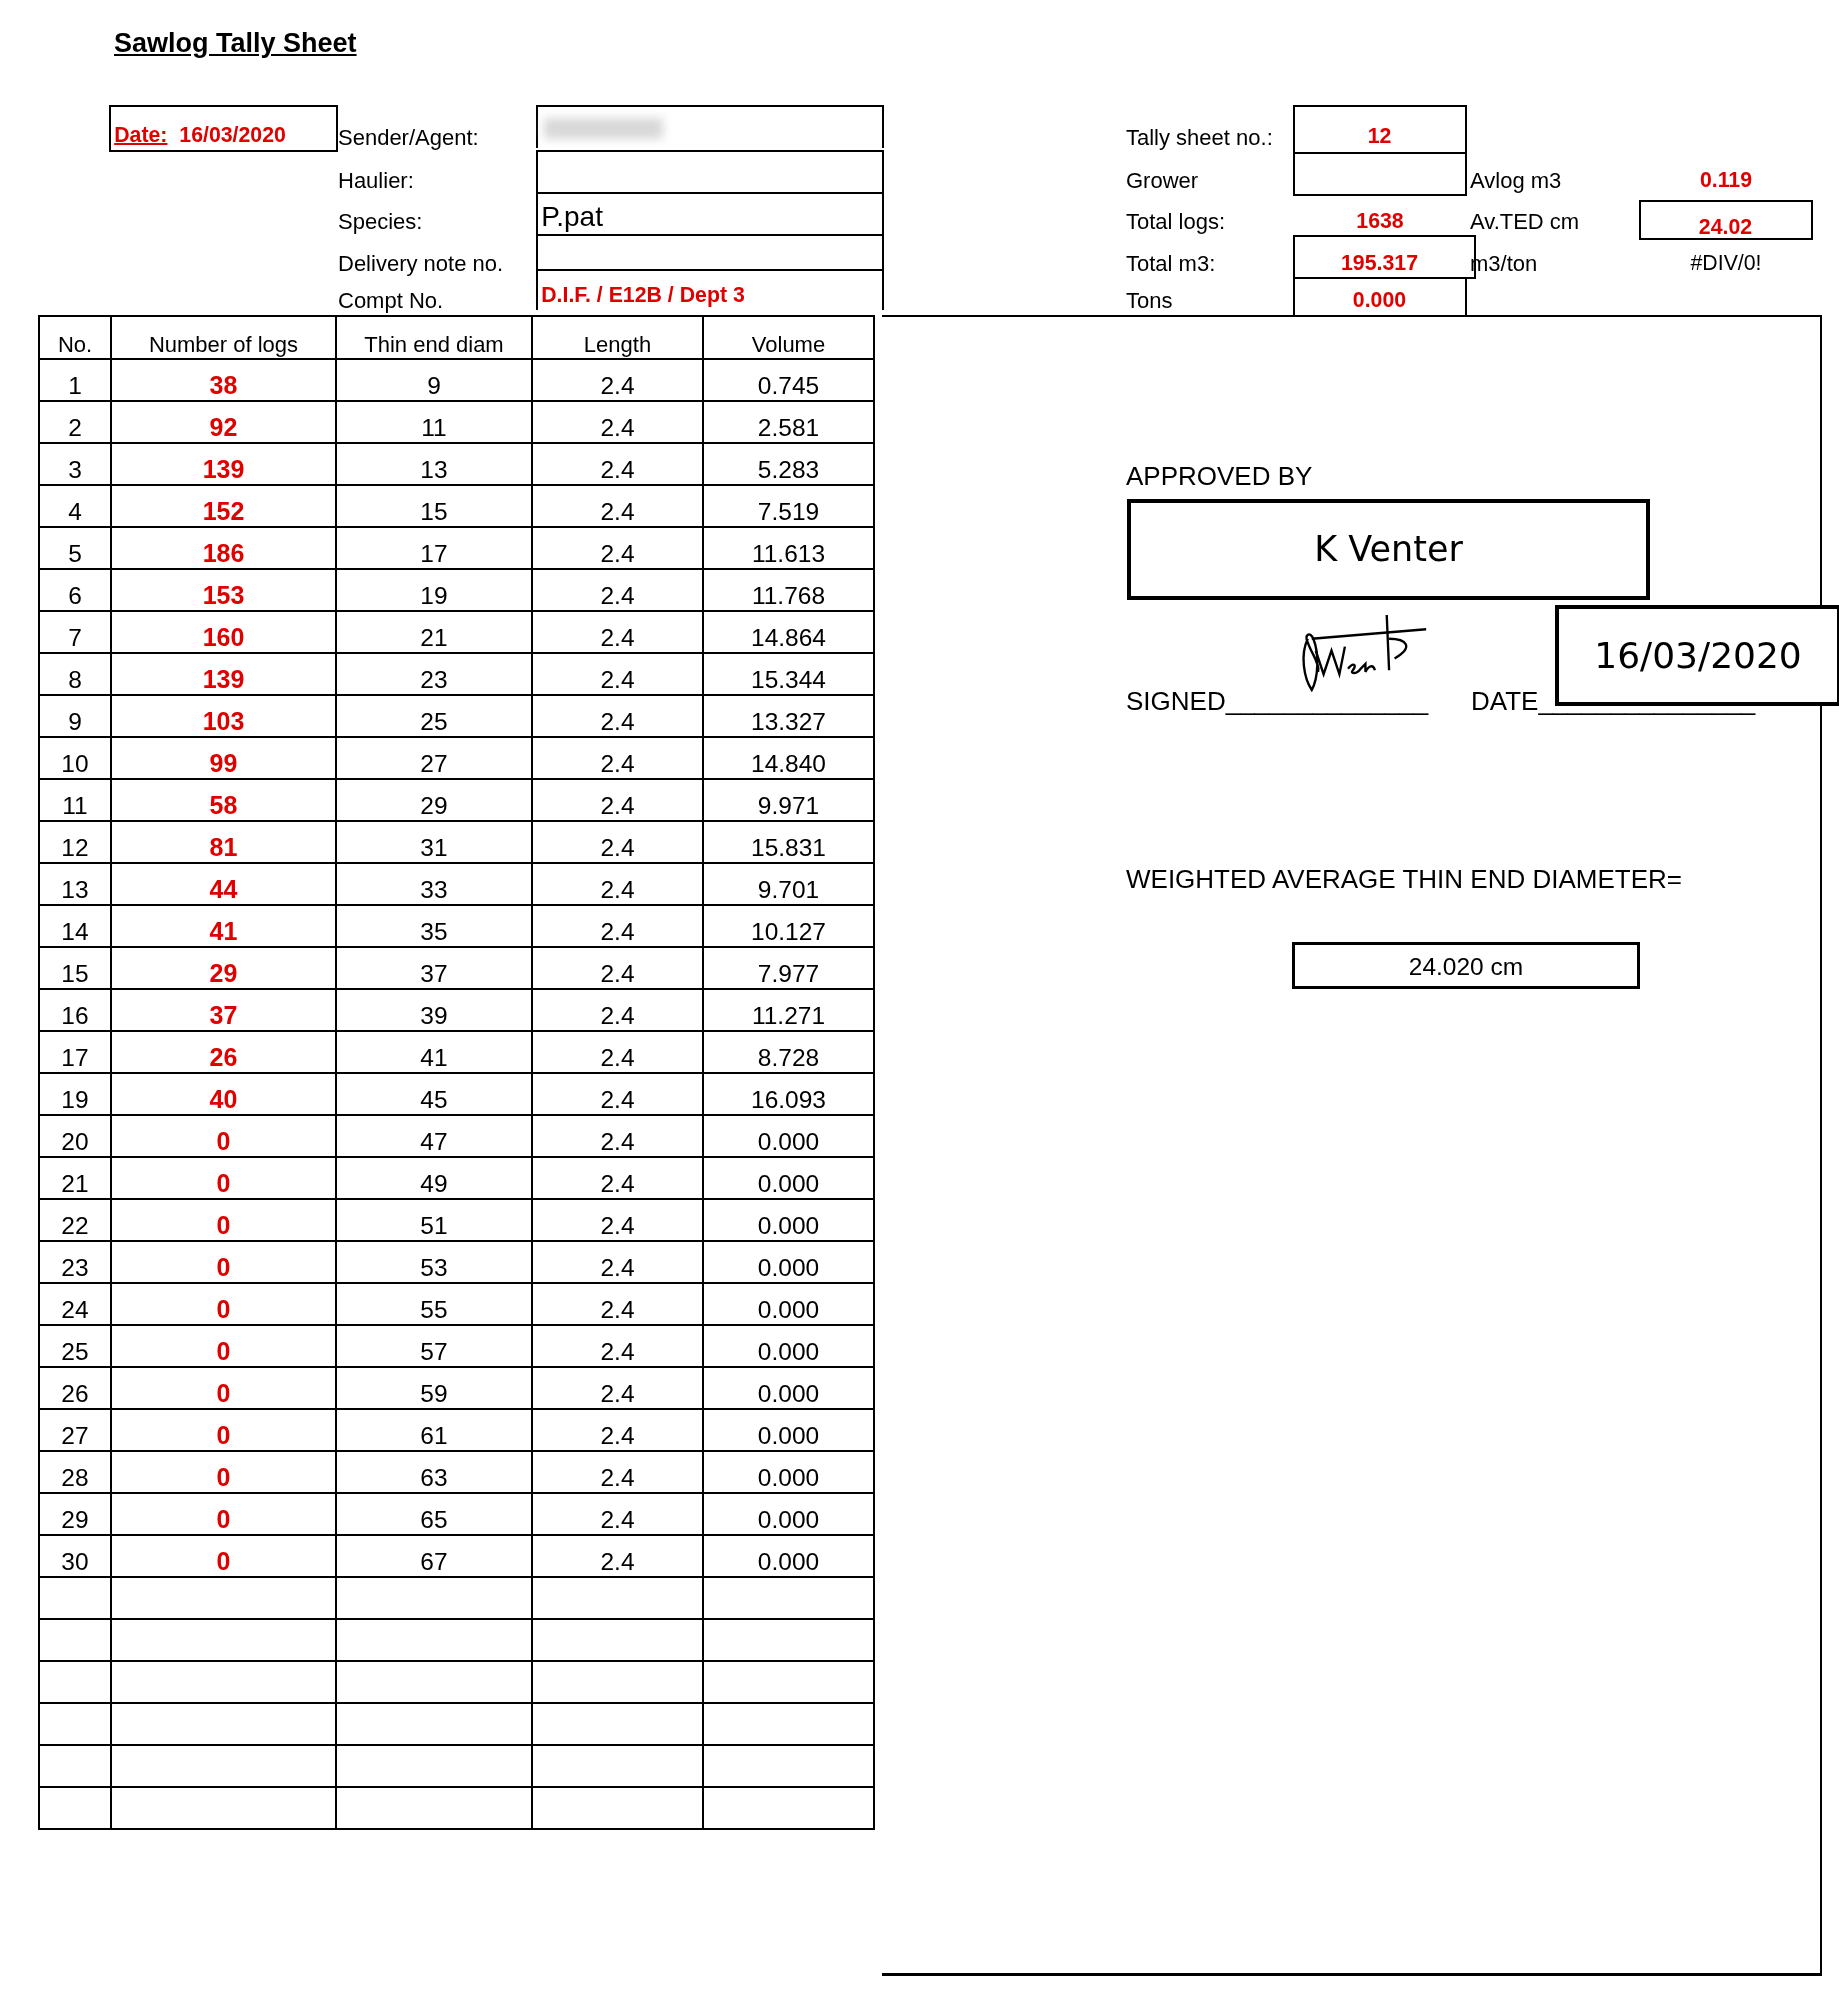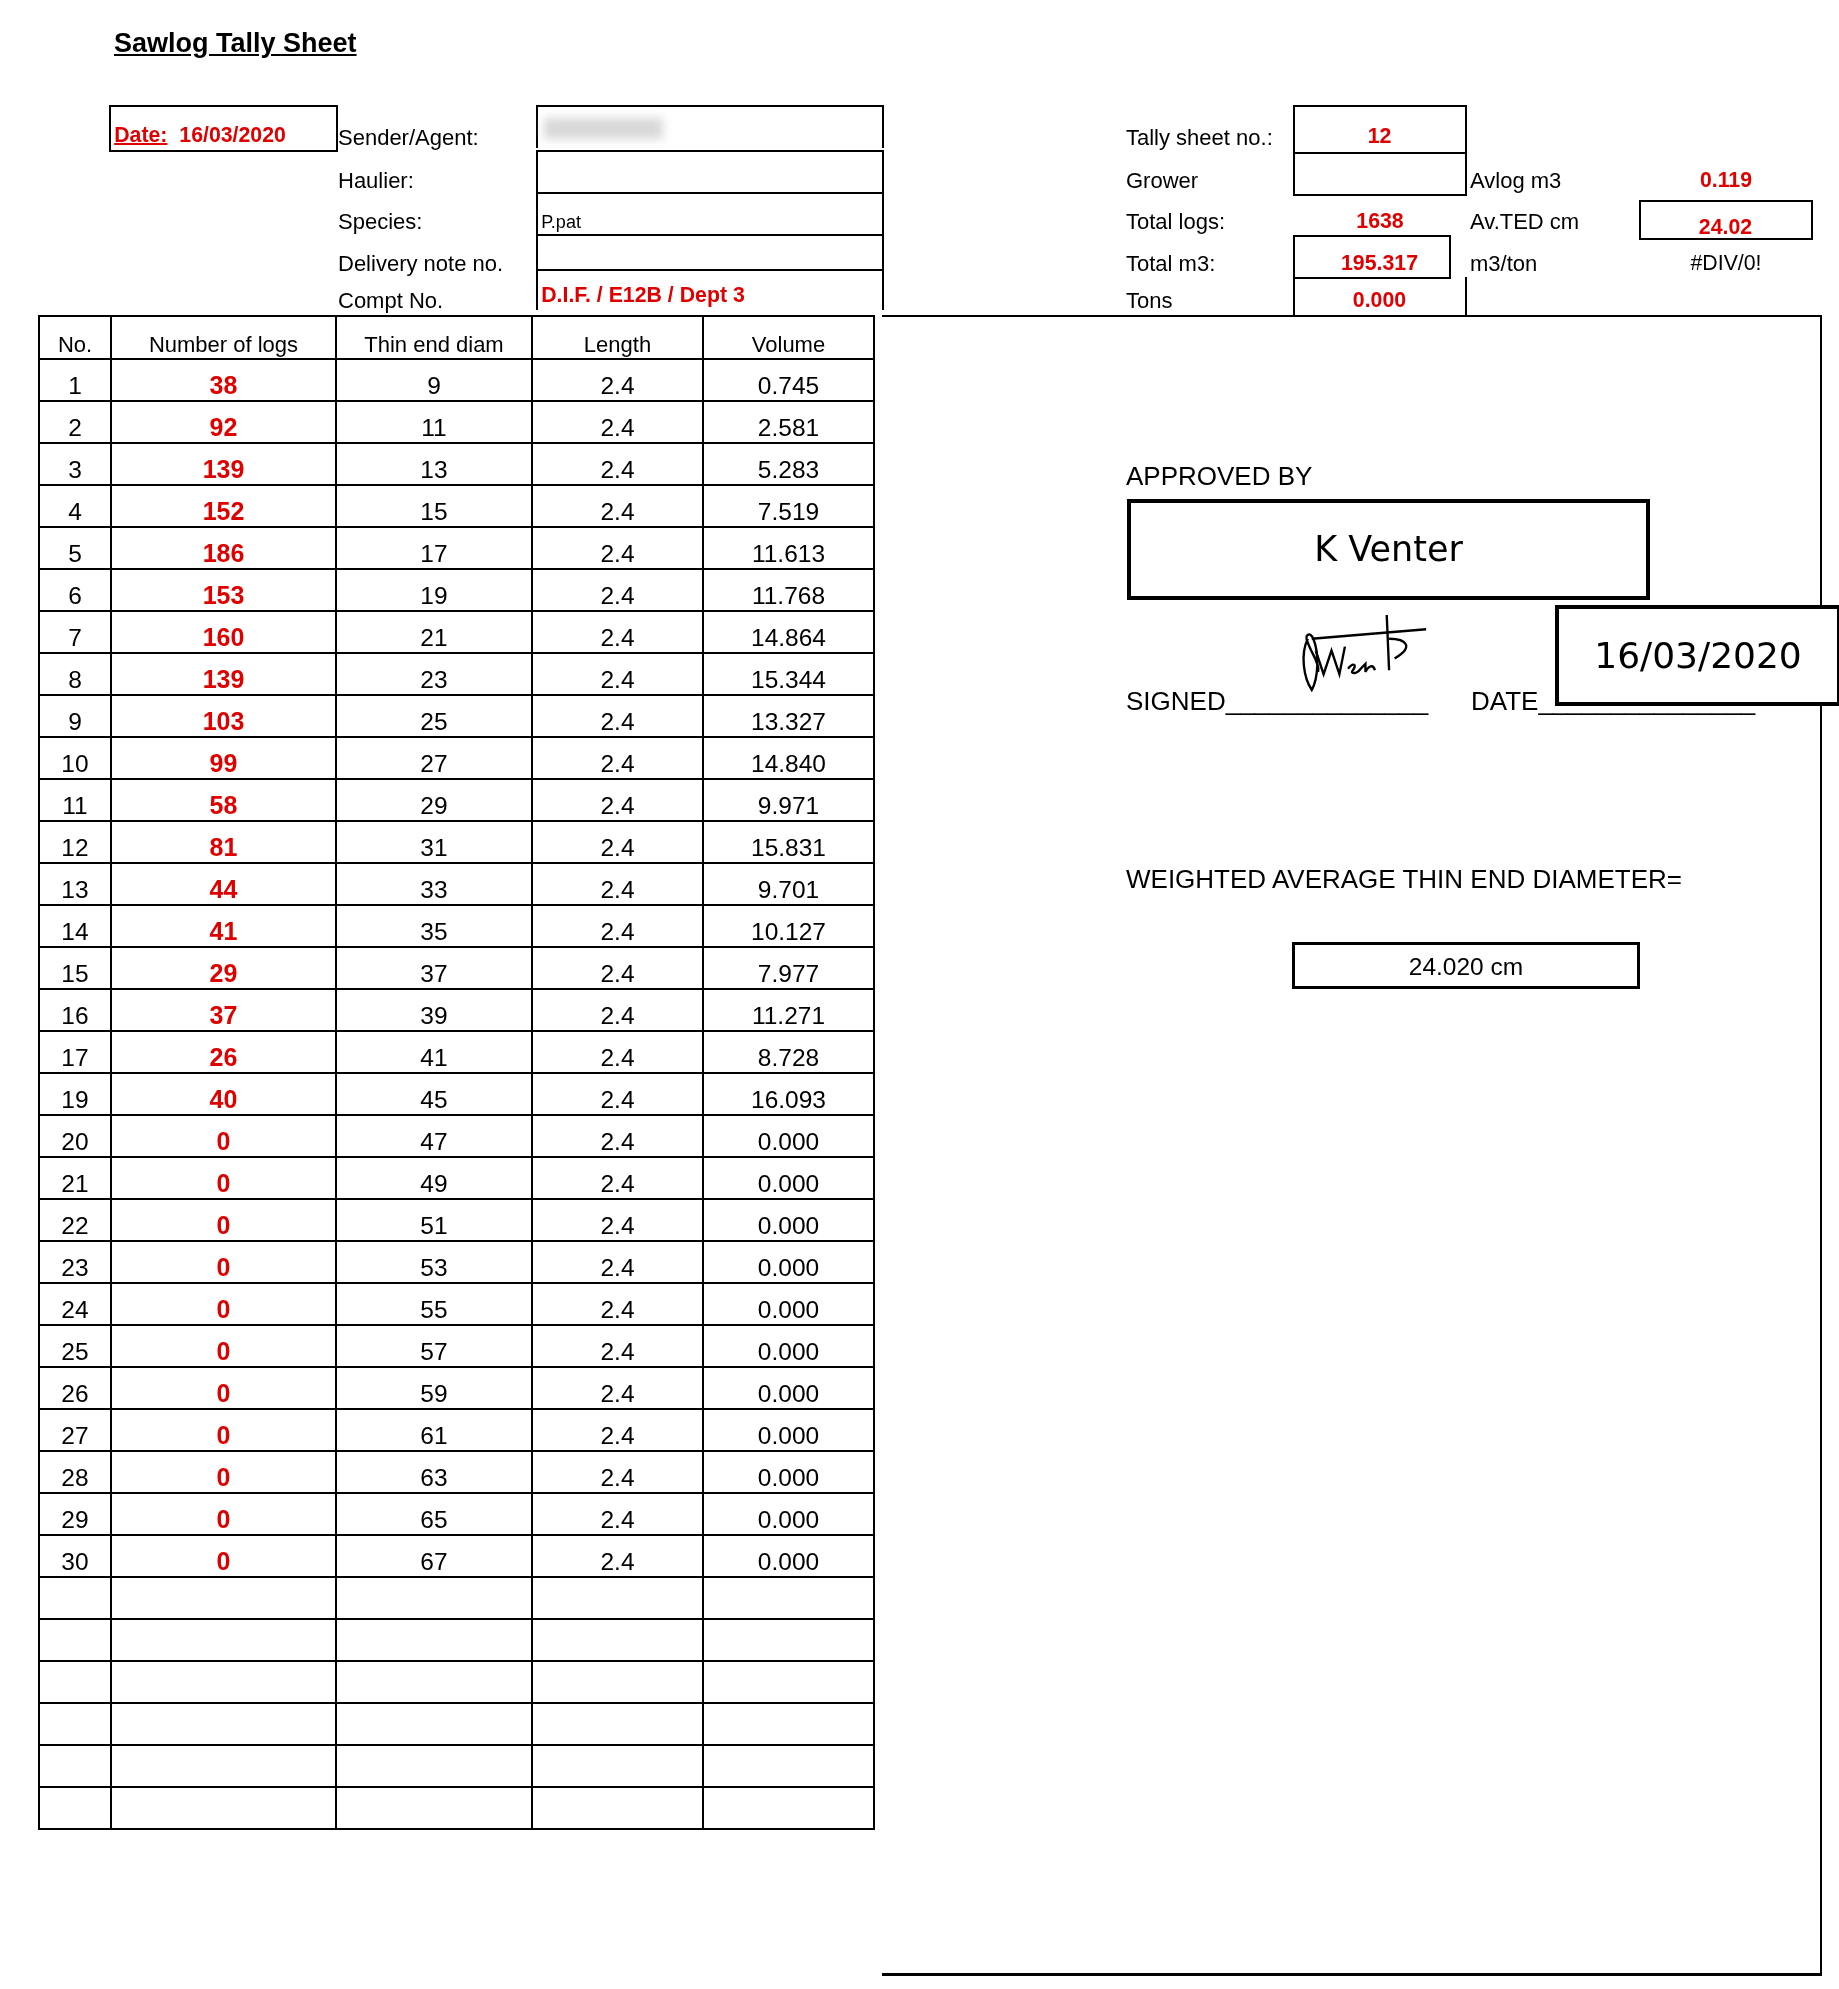--- a/index.html
+++ b/index.html
@@ -6,21 +6,21 @@
   body { width:1839px; height:1989px; position:relative; font-family:"Liberation Sans", sans-serif; color:#000; overflow:hidden; }
   .abs { position:absolute; }
   .title { left:114px; top:28.4px; font-size:27px; font-weight:bold;text-decoration:underline; }
   .lbl { font-size:22px; white-space:nowrap; }
   .boldred { color:#e00000; font-weight:bold; }
   .box { border:2.4px solid #000; box-sizing:border-box; }
   .datebox { left:109px; top:105px; width:229px; height:47px; }
   .datebox .t { position:absolute; left:3.2px; bottom:1.6px; font-size:21.3px; font-weight:bold; color:#e00000; white-space:nowrap; }
   .datebox .u { text-decoration:underline; text-decoration-thickness:2.4px; }
   .hdr-cell { position:absolute; left:536px; width:348px; height:43px; border:2.4px solid #000; border-bottom:none; box-sizing:border-box; }
-  .hv { font-size:18px; position:absolute; left:3.2px; bottom:1.6px; white-space:nowrap; }
+  .hv { font-size:28px; position:absolute; left:3.2px; bottom:1.6px; white-space:nowrap; }
   
   table.grid { position:absolute; left:38px; top:315px; border-collapse:collapse; }
   table.grid td { border:2.4px solid #000; padding:0; text-align:center; font-size:24.5px; height:40px; vertical-align:bottom; }
   table.grid tr.head td { height:41px; font-size:22px; }
   table.grid td.n { width:70px;border-radius:18px; }
   table.grid td.c1 { width:223px; }
   table.grid td.c2 { width:194px; }
   table.grid td.c3 { width:169px; }
   table.grid td.c4 { width:169px; }
   table.grid td.logs { color:#e00000; font-weight:bold; font-size:25px; }
@@ -65,21 +65,21 @@
 <div class="abs lbl" style="left:1126px;top:251px;">Total m3:</div>
 <div class="abs lbl" style="left:1126px;top:288px;">Tons</div>
 
 <div class="abs box" style="left:1293px;top:105px;width:174px;height:49px;">
   <div class="vcell boldred" style="left:0;top:17.4px;width:169px;">12</div>
 </div>
 <div class="abs box" style="left:1293px;top:152px;width:174px;height:44px;">
   <div class="vcell" style="left:0;top:11px;width:169px;"></div>
 </div>
 <div class="vcell boldred abs" style="left:1293px;top:209px;">1638</div>
-<div class="abs box" style="left:1293px;top:235px;width:158px;height:44px;padding-left:16px;">
+<div class="abs box" style="left:1293px;top:235px;width:183px;height:44px;padding-left:16px;">
   <div class="vcell boldred" style="left:0;top:14.2px;width:169px;">195.317</div>
 </div>
 <div class="abs" style="left:1293px;top:277px;width:174px;height:40px;border-left:2.4px solid #000;border-right:2.4px solid #000;box-sizing:border-box;">
   <div class="vcell boldred" style="left:0;top:11px;width:169px;">0.000</div>
 </div>
 
 <div class="abs lbl" style="left:1470px;top:168px;">Avlog m3</div>
 <div class="abs lbl" style="left:1470px;top:209px;">Av.TED cm</div>
 <div class="abs lbl" style="left:1470px;top:251px;">m3/ton</div>
 

